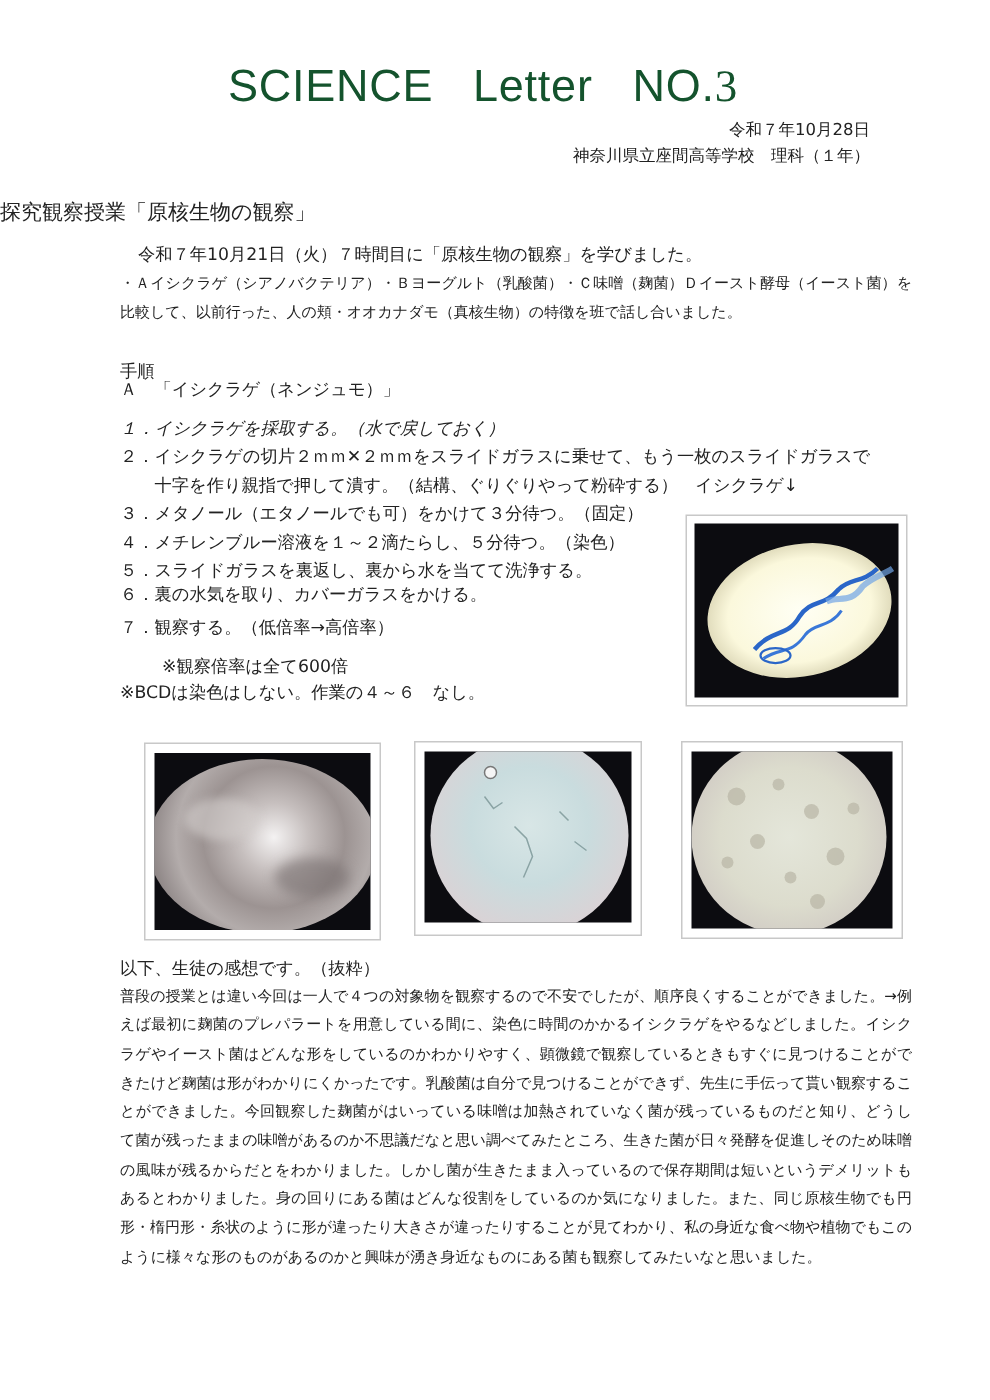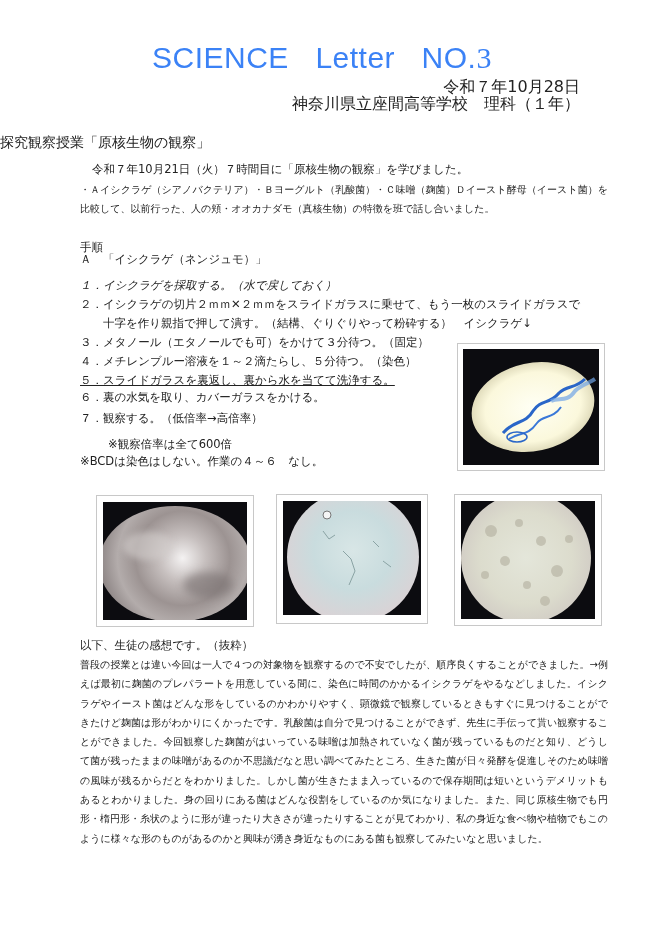--- a/index.html
+++ b/index.html
@@ -1,21 +1,21 @@
 <!DOCTYPE html>
 <html><head>
 <meta charset="utf-8">
 <style>
   html, body { margin: 0; padding: 0; background: #ffffff; }
   body { width: 660px; height: 933px; position: relative; overflow: hidden;
          font-family: "DejaVu Sans", "Liberation Sans", sans-serif; color: #222; }
   .title { position: absolute; left: 152px; top: 40px; font-family: "Liberation Sans", sans-serif;
-           font-size: 30px; color: #3b82f6; letter-spacing: 0.5px; white-space: pre; line-height: 36px; }
+           font-size: 30px; color: #14532d; letter-spacing: 0.5px; white-space: pre; line-height: 36px; }
   .title .num { font-family: "Liberation Serif", serif; font-size: 30px; }
-  .meta { position: absolute; right: 80px; text-align: right; font-size: 16px; line-height: 16px; }
+  .meta { position: absolute; right: 80px; text-align: right; font-size: 11px; line-height: 16px; }
   .date { top: 79px; }
   .school { top: 96px; }
   .heading { position: absolute; left: 0; width: 100%; top: 132px; text-align: left; font-size: 14px; line-height: 20px; }
   .text { position: absolute; left: 80px; font-size: 11.5px; line-height: 19.3px; white-space: nowrap; }
   .para { position: absolute; left: 80px; width: 528px; font-size: 10px; line-height: 19.3px; text-align: justify; }
   .photo { position: absolute; background: #fff; border: 1px solid #c8c8c8; box-sizing: border-box; padding: 6px; }
   .photo .img { width: 100%; height: 100%; background: #0c0c10; position: relative; overflow: hidden; }
   .shape { position: absolute; }
 </style>
 </head>
@@ -31,21 +31,21 @@
 <div class="text" style="top:160px; left:92px;">令和７年10月21日（火）７時間目に「原核生物の観察」を学びました。</div>
 <div class="para" style="top:180px;">・Ａイシクラゲ（シアノバクテリア）・Ｂヨーグルト（乳酸菌）・Ｃ味噌（麹菌）Ｄイースト酵母（イースト菌）を比較して、以前行った、人の頬・オオカナダモ（真核生物）の特徴を班で話し合いました。</div>
 
 <div class="text" style="top:238px;">手順</div>
 <div class="text" style="top:250px;">Ａ　「イシクラゲ（ネンジュモ）」</div>
 <div class="text" style="top:276px;font-style:italic;">１．イシクラゲを採取する。（水で戻しておく）</div>
 <div class="text" style="top:295px;">２．イシクラゲの切片２ｍｍ✕２ｍｍをスライドガラスに乗せて、もう一枚のスライドガラスで</div>
 <div class="text" style="top:314px;">　　十字を作り親指で押して潰す。（結構、ぐりぐりやって粉砕する）　イシクラゲ↓</div>
 <div class="text" style="top:333px;">３．メタノール（エタノールでも可）をかけて３分待つ。（固定）</div>
 <div class="text" style="top:352px;">４．メチレンブルー溶液を１～２滴たらし、５分待つ。（染色）</div>
-<div class="text" style="top:371px;text-decoration:underline;">５．スライドガラスを裏返し、裏から水を当てて洗浄する。</div>
+<div class="text" style="top:371px;">５．スライドガラスを裏返し、裏から水を当てて洗浄する。</div>
 <div class="text" style="top:388px;font-family:Liberation Mono, monospace;">６．裏の水気を取り、カバーガラスをかける。</div>
 <div class="text" style="top:409px;">７．観察する。（低倍率→高倍率）</div>
 <div class="text" style="top:452px;">※BCDは染色はしない。作業の４～６　なし。</div>
 <div class="text" style="top:435px;margin-left:28px;">※観察倍率は全て600倍</div>
 
 <div class="photo" style="left:457px; top:343px; width:148px; height:128px; padding:5px;">
   <div class="img">
     <div class="shape" style="left:8px; top:14px; width:124px; height:88px; border-radius:50%; background:radial-gradient(ellipse at center, #fffff4 0%, #fbf8dc 55%, #c9c3a0 85%, rgba(20,20,20,0) 100%); transform:rotate(-12deg);"></div>
     <svg class="shape" style="left:0; top:0;" width="138" height="118" viewBox="0 0 138 118">
       <path d="M40 84 C52 70, 62 76, 70 62 C78 50, 86 56, 96 44 C104 36, 112 40, 122 30" stroke="#2a66c8" stroke-width="3" fill="none"></path>

